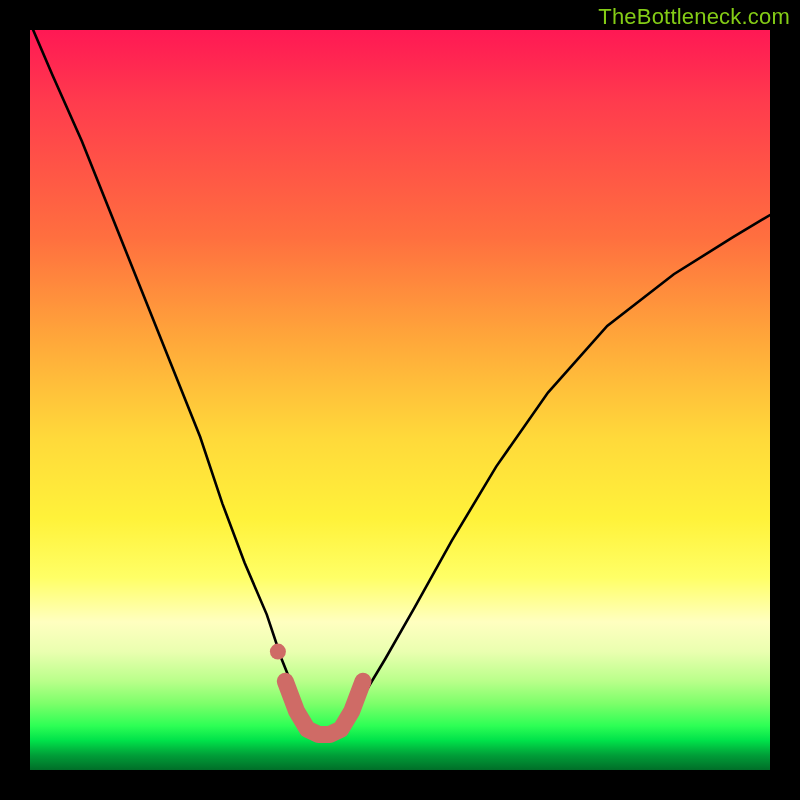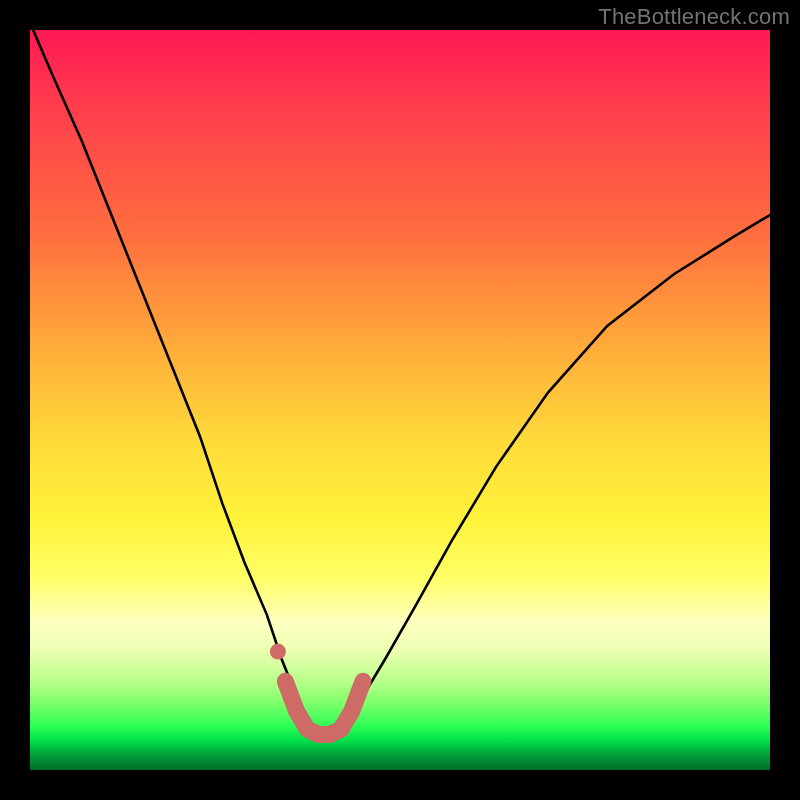--- a/index.html
+++ b/index.html
@@ -61,21 +61,21 @@
     top: 0;
     width: 740px;
     height: 740px;
     pointer-events: none;
   }
 </style>
 </head>
 <body>
 
 <div class="frame" style="background: rgb(0, 0, 0);">
-  <div class="watermark" style="color: #737373;">TheBottleneck.com</div>
+  <div class="watermark" style="color: #84cc16;">TheBottleneck.com</div>
   <div class="plot">
     <svg class="curve" viewBox="0 0 740 740">
       <path d="M0.0 -7.4 L22.2 44.4 L51.8 111.0 L81.4 185.0 L111.0 259.0 L140.6 333.0 L170.2 407.0 L192.4 473.6 L214.6 532.8 L236.8 584.6 L251.6 629.0 L266.4 666.0 L273.8 688.2 L284.9 703.0 L296.0 706.7 L307.1 703.0 L318.2 688.2 L333.0 666.0 L355.2 629.0 L384.8 577.2 L421.8 510.6 L466.2 436.6 L518.0 362.6 L577.2 296.0 L643.8 244.2 L703.0 207.2 L740.0 185.0" fill="none" stroke="#000000" stroke-width="2.6" stroke-linecap="round"></path>
       <path d="M255.3 651.2 L266.4 680.8 L277.5 699.3 L288.6 704.5 L299.7 704.5 L310.8 699.3 L321.9 680.8 L333.0 651.2" fill="none" stroke="#cf6b66" stroke-width="17" stroke-linecap="round" stroke-linejoin="round"></path>
       <circle cx="247.9" cy="621.6" r="8" fill="#cf6b66"></circle>
     </svg>
   </div>
 </div>
 
 </body></html>

